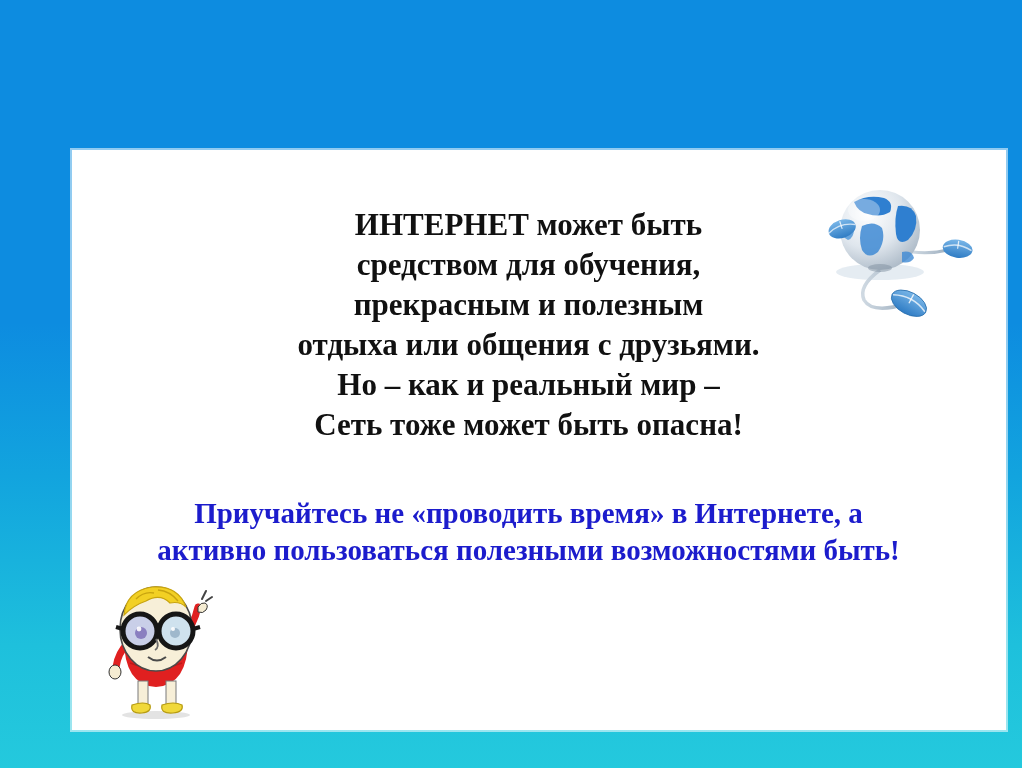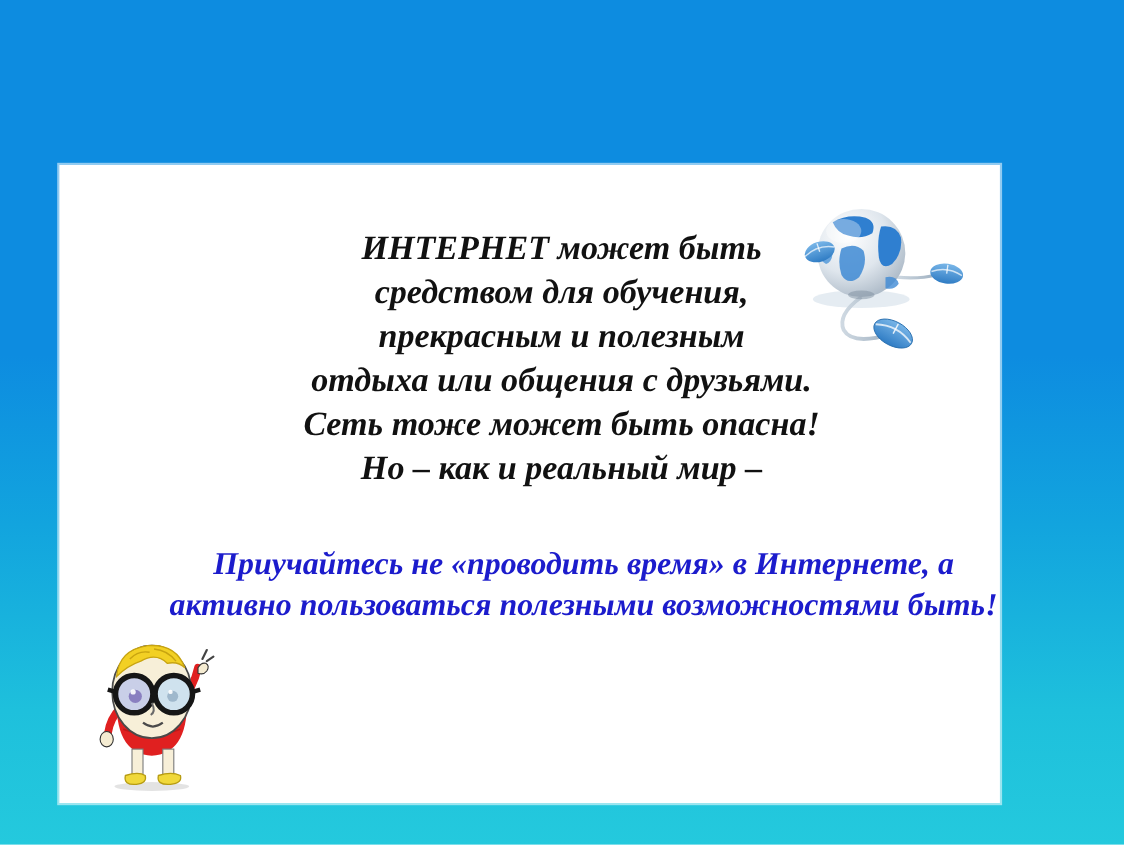--- a/index.html
+++ b/index.html
@@ -40,27 +40,26 @@
     font-weight: bold;
     font-size: 54px;
     line-height: 62px;
     letter-spacing: 1px;
     white-space: nowrap;
   }
 
   
   .content-card {
     position: absolute;
-    left: 54px;
+    left: 72px;
     top: 150px;
-    width: 855px;
+    width: 934px;
     height: 580px;
     background: #ffffff;
     box-shadow: 0 0 0 2px rgba(255,255,255,0.55);
-    font-style: italic;
   }
 
   
   .body-block {
     position: absolute;
     left: 0;
     top: 55px;
     width: 913px;
     text-align: center;
     color: #111111;
@@ -79,21 +78,20 @@
     position: absolute;
     left: 0;
     top: 345px;
     width: 913px;
     text-align: center;
     color: #1c1ccc;
     font-family: "Liberation Serif", "DejaVu Serif", serif;
     font-weight: bold;
     font-size: 29px;
     line-height: 37px;
-    padding-left: 20px;
   }
   .callout-line {
     display: block;
     white-space: nowrap;
   }
 
   
   .globe-art {
     position: absolute;
     right: 24px;
@@ -174,22 +172,22 @@
           <ellipse cx="16" cy="11" rx="19" ry="11" fill="none" stroke="#2a6fae" stroke-width="0.8"></ellipse>
         </g>
       </svg>
     </div>
 
     <div class="body-block">
       <span class="body-line">ИНТЕРНЕТ может быть</span>
       <span class="body-line">средством для обучения,</span>
       <span class="body-line">прекрасным и полезным</span>
       <span class="body-line">отдыха или общения с друзьями.</span>
+      <span class="body-line">Но – как и реальный мир –</span>
       <span class="body-line">Сеть тоже может быть опасна!</span>
-      <span class="body-line">Но – как и реальный мир –</span>
     </div>
 
     <div class="callout-block">
       <span class="callout-line">Приучайтесь  не «проводить время» в Интернете, а</span>
       <span class="callout-line">активно пользоваться полезными возможностями быть!</span>
     </div>
 
     <div class="mascot-art">
       <svg viewBox="0 0 130 145" width="130" height="145" aria-hidden="true">
 

